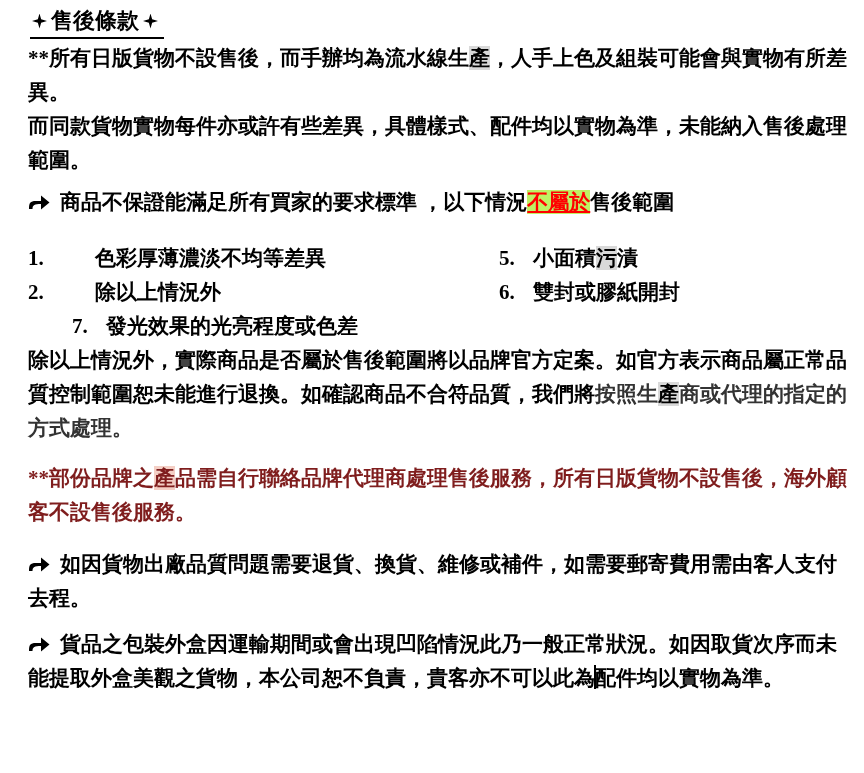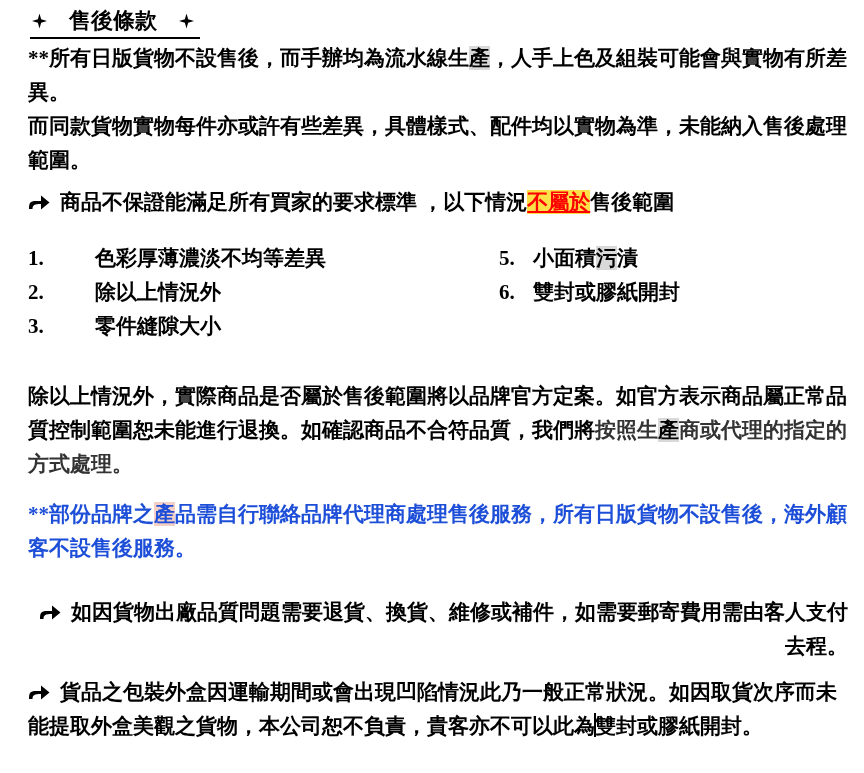--- a/index.html
+++ b/index.html
@@ -7,43 +7,43 @@
     width:864px;height:773px;box-sizing:border-box;
     padding:6px 16px 0 28px;
     font-family:"Liberation Serif","DejaVu Serif",serif;
     font-weight:bold;font-size:21px;line-height:34px;color:#000;
     overflow:hidden;
   }
   p{margin:0;}
   .title-line{line-height:30px;margin:0 0 2px 2px;}
   .title-underline{
     border-bottom:2px solid #000;padding:0 6px 1px 2px;
-    display:inline-flex;align-items:center;gap:22px;font-size:22px;
+    display:inline-flex;align-items:center;gap:4px;font-size:22px;
   }
   .star{
     width:15px;height:15px;background:#000;display:inline-block;
     clip-path:polygon(50% 0,61% 39%,100% 50%,61% 61%,50% 100%,39% 61%,0 50%,39% 39%);
   }
   .fb{background:#d9d9d9;}
   .fb-red{background:#f4cfc5;}
-  .hl{color:#ff0000;background:#fde047;text-decoration:underline;}
-  .red{color:#1d4ed8;}
+  .hl{color:#ff0000;background:#bef264;text-decoration:underline;}
+  .red{color:#7f1d1d;}
   .smooth{color:#333333;}
   .arrow{display:inline-block;width:22px;height:15px;margin-right:10px;vertical-align:-1px;}
   .caret{display:inline-block;width:2px;height:24px;background:#000;vertical-align:-4px;margin:0 -1px;}
   .lrow{display:flex;}
   .lcell-l{width:427px;}
   .lcell-r{flex:1;margin-left:44px;}
   .lnum-l{display:inline-block;width:67px;}
   .lnum-r{display:inline-block;width:34px;}
   .sec-guarantee{margin-top:8px;}
   .sec-list{margin-top:22px;}
-  .sec-decision{margin-top:36px;}
+  .sec-decision{}
   .sec-brand{margin-top:16px;}
-  .sec-factory{margin-top:30px;text-align:right;}
+  .sec-factory{margin-top:18px;}
   .sec-packaging{margin-top:12px;}
 </style>
 </head>
 <body>
 
 <div class="page">
 
   <div class="title-line">
     <span class="title-underline">
         <span class="star"></span>
@@ -66,21 +66,21 @@
   <div class="sec-list">
     <div class="lrow">
       <div class="lcell-l"><span class="lnum-l">1.</span><span>色彩厚薄濃淡不均等差異</span></div>
       <div class="lcell-r"><span class="lnum-r">5.</span><span>小面積</span><span class="fb">污</span><span>漬</span></div>
     </div>
     <div class="lrow">
       <div class="lcell-l"><span class="lnum-l">2.</span><span>除以上情況外</span></div>
       <div class="lcell-r"><span class="lnum-r">6.</span><span>雙封或膠紙開封</span></div>
     </div>
     <div class="lrow">
-      <div class="lcell-l"><span class="lnum-l">3.</span><span>零件縫隙大小</span></div>
+      <div class="lcell-r"><span class="lnum-r">7.</span><span>發光效果的光亮程度或色差</span></div>
     </div>
     <div class="lrow">
     </div>
   </div>
 
   <p class="sec-decision">
     <span>除以上情況外，實際商品是否屬於售後範圍將以品牌官方定案。如官方表示商品屬正常品質控制範圍恕未能進行退換。如確認商品不合符品質，我們將</span><span class="smooth">按照生</span><span class="fb">產</span><span class="smooth">商或代理的指定的方式處理。</span>
   </p>
 
   <p class="sec-brand red">
@@ -89,16 +89,16 @@
 
   <p class="sec-factory">
     <svg class="arrow" viewBox="0 0 22 15">
         <path d="M1 14 C1 8 2 6 8 6 L13 6 L13 0.5 L21.5 7.5 L13 14.5 L13 9 C6.5 9 4.5 10 4.5 14 Z" fill="#000"></path>
       </svg><span>如因貨物出廠品質問題需要退貨、換貨、維修或補件，如需要郵寄費用需由客人支付去程。</span>
   </p>
 
   <p class="sec-packaging">
     <svg class="arrow" viewBox="0 0 22 15">
         <path d="M1 14 C1 8 2 6 8 6 L13 6 L13 0.5 L21.5 7.5 L13 14.5 L13 9 C6.5 9 4.5 10 4.5 14 Z" fill="#000"></path>
-      </svg><span>貨品之包裝外盒因運輸期間或會出現凹陷情況此乃一般正常狀況。如因取貨次序而未能提取外盒美觀之貨物，本公司恕不負責，貴客亦不可以此為</span><span class="caret"></span><span>雙封或膠紙開封。</span>
+      </svg><span>貨品之包裝外盒因運輸期間或會出現凹陷情況此乃一般正常狀況。如因取貨次序而未能提取外盒美觀之貨物，本公司恕不負責，貴客亦不可以此為</span><span class="caret"></span><span>配件均以實物為準。</span>
   </p>
 
 </div>
 
 </body></html>

